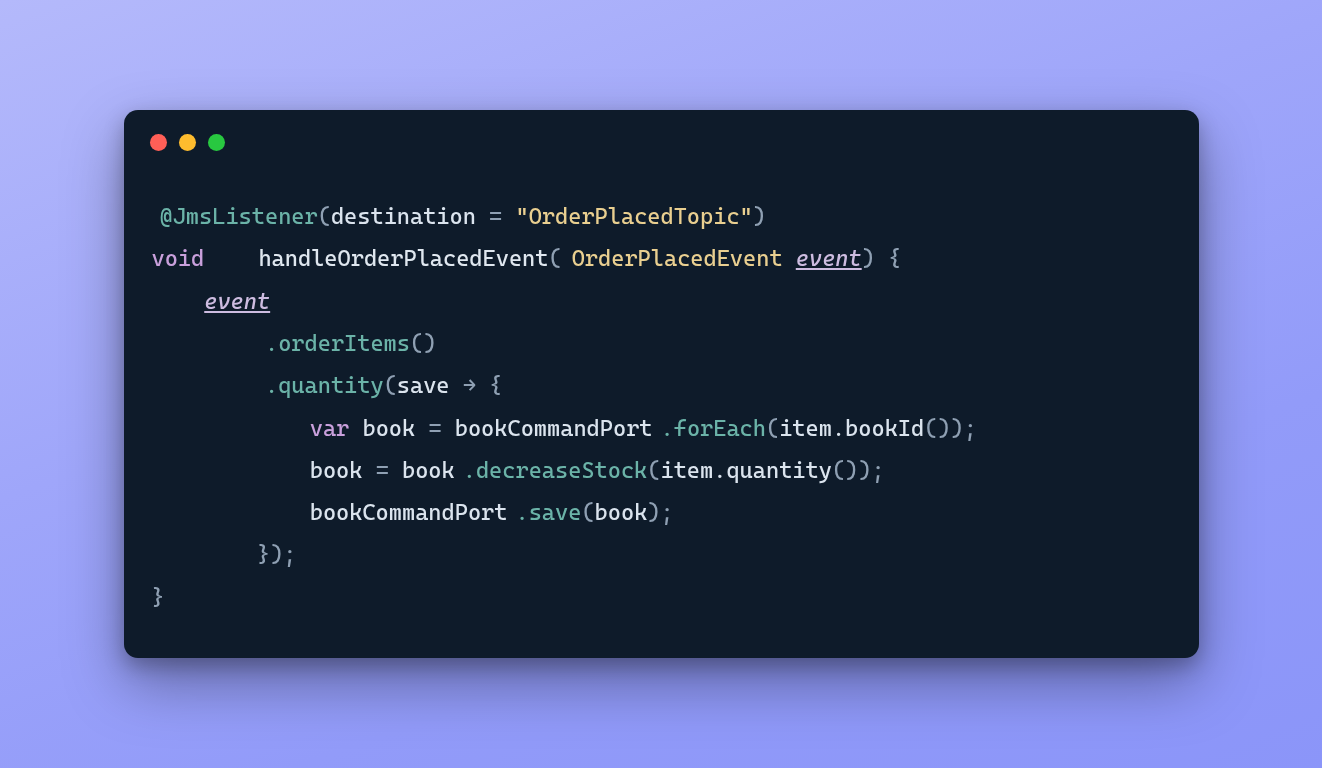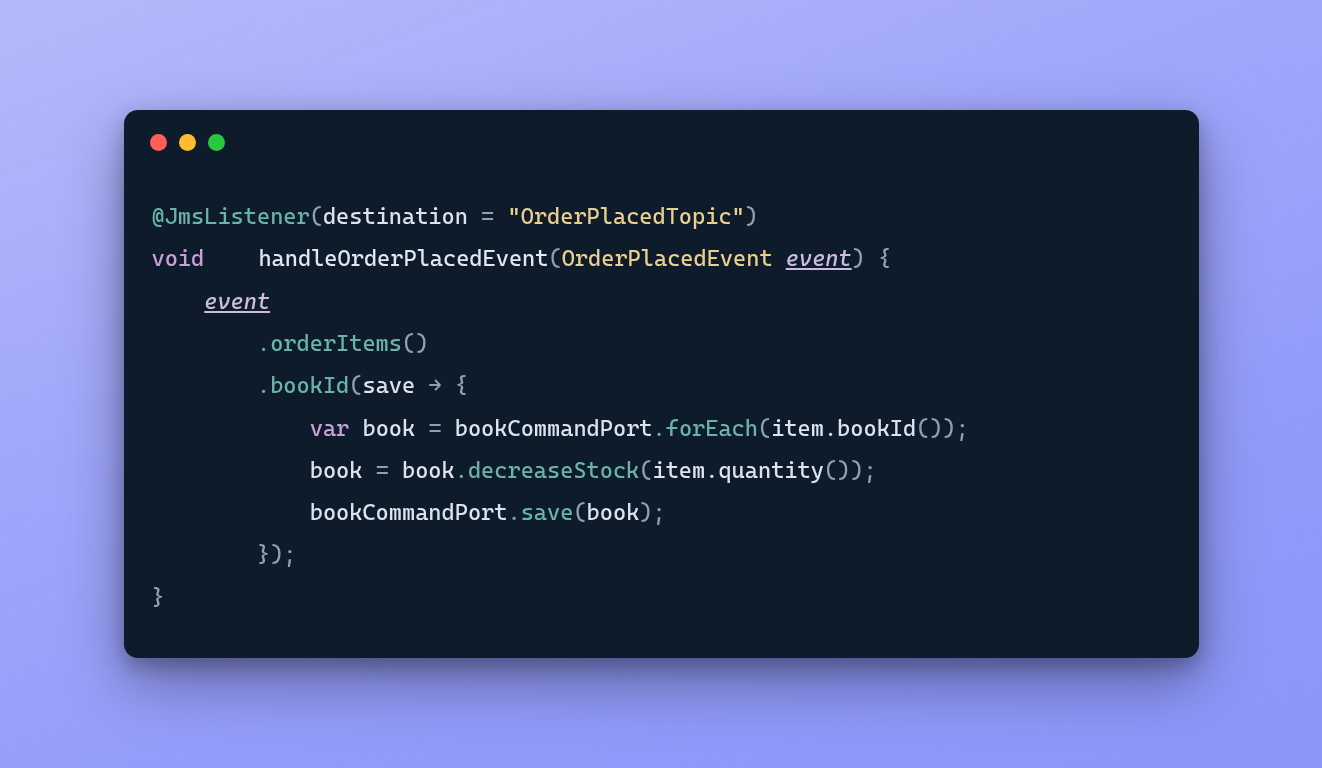--- a/index.html
+++ b/index.html
@@ -31,42 +31,42 @@
   .dot-yellow { background:#febc2e; }
   .dot-green  { background:#28c840; }
   .code {
     padding: 40px 28px 40px 28px;
     font-size: 22.5px;
     line-height: 1.88;
     color: #dce3ea;
     white-space: pre;
     font-feature-settings: "liga" 1;
   }
-  .tok-annot   { color:#6bb3a8; }      
+  .tok-annot   { color:#6bb3a8;margin-left:8px; }      
   .tok-key     { color:#c9a0dc; }      
   .tok-method  { color:#dfe7ef;margin-left:41px; }      
-  .tok-type    { color:#e9cf90; }      
+  .tok-type    { color:#e9cf90;margin-left:10px; }      
   .tok-param   { color:#cdbce0; font-style: italic; text-decoration: underline; } 
   .tok-str     { color:#e9cf90; }      
   .tok-op      { color:#8fa0b3; }      
   .tok-light   { color:#dbe4ee;margin-top:29px; }      
   .tok-arrow   { color:#8fa0b3; }
 </style>
 </head>
 <body>
 
 <div class="window">
   <div class="titlebar">
     <div class="dot dot-red"></div>
     <div class="dot dot-yellow"></div>
     <div class="dot dot-green"></div>
   </div>
   <div class="code"><span class="tok-annot">@JmsListener</span><span class="tok-op">(</span><span class="tok-light">destination</span><span class="tok-op"> = </span><span class="tok-str">"OrderPlacedTopic"</span><span class="tok-op">)</span>
 <span class="tok-key">void</span> <span class="tok-method">handleOrderPlacedEvent</span><span class="tok-op">(</span><span class="tok-type">OrderPlacedEvent</span> <span class="tok-param">event</span><span class="tok-op">)</span> <span class="tok-op">{</span>
     <span class="tok-param">event</span>
         <span class="tok-annot">.orderItems</span><span class="tok-op">()</span>
-        <span class="tok-annot">.bookId</span><span class="tok-op">(</span><span class="tok-light">save</span><span class="tok-arrow"> → </span><span class="tok-op">{</span>
+        <span class="tok-annot">.quantity</span><span class="tok-op">(</span><span class="tok-light">save</span><span class="tok-arrow"> → </span><span class="tok-op">{</span>
             <span class="tok-key">var</span> <span class="tok-light">book</span> <span class="tok-op">=</span> <span class="tok-light">bookCommandPort</span><span class="tok-annot">.forEach</span><span class="tok-op">(</span><span class="tok-light">item.bookId</span><span class="tok-op">()</span><span class="tok-op">)</span><span class="tok-op">;</span>
             <span class="tok-light">book</span> <span class="tok-op">=</span> <span class="tok-light">book</span><span class="tok-annot">.decreaseStock</span><span class="tok-op">(</span><span class="tok-light">item.quantity</span><span class="tok-op">()</span><span class="tok-op">)</span><span class="tok-op">;</span>
             <span class="tok-light">bookCommandPort</span><span class="tok-annot">.save</span><span class="tok-op">(</span><span class="tok-light">book</span><span class="tok-op">)</span><span class="tok-op">;</span>
         <span class="tok-op">}</span><span class="tok-op">);</span>
 <span class="tok-op">}</span></div>
 </div>
 
 </body></html>

